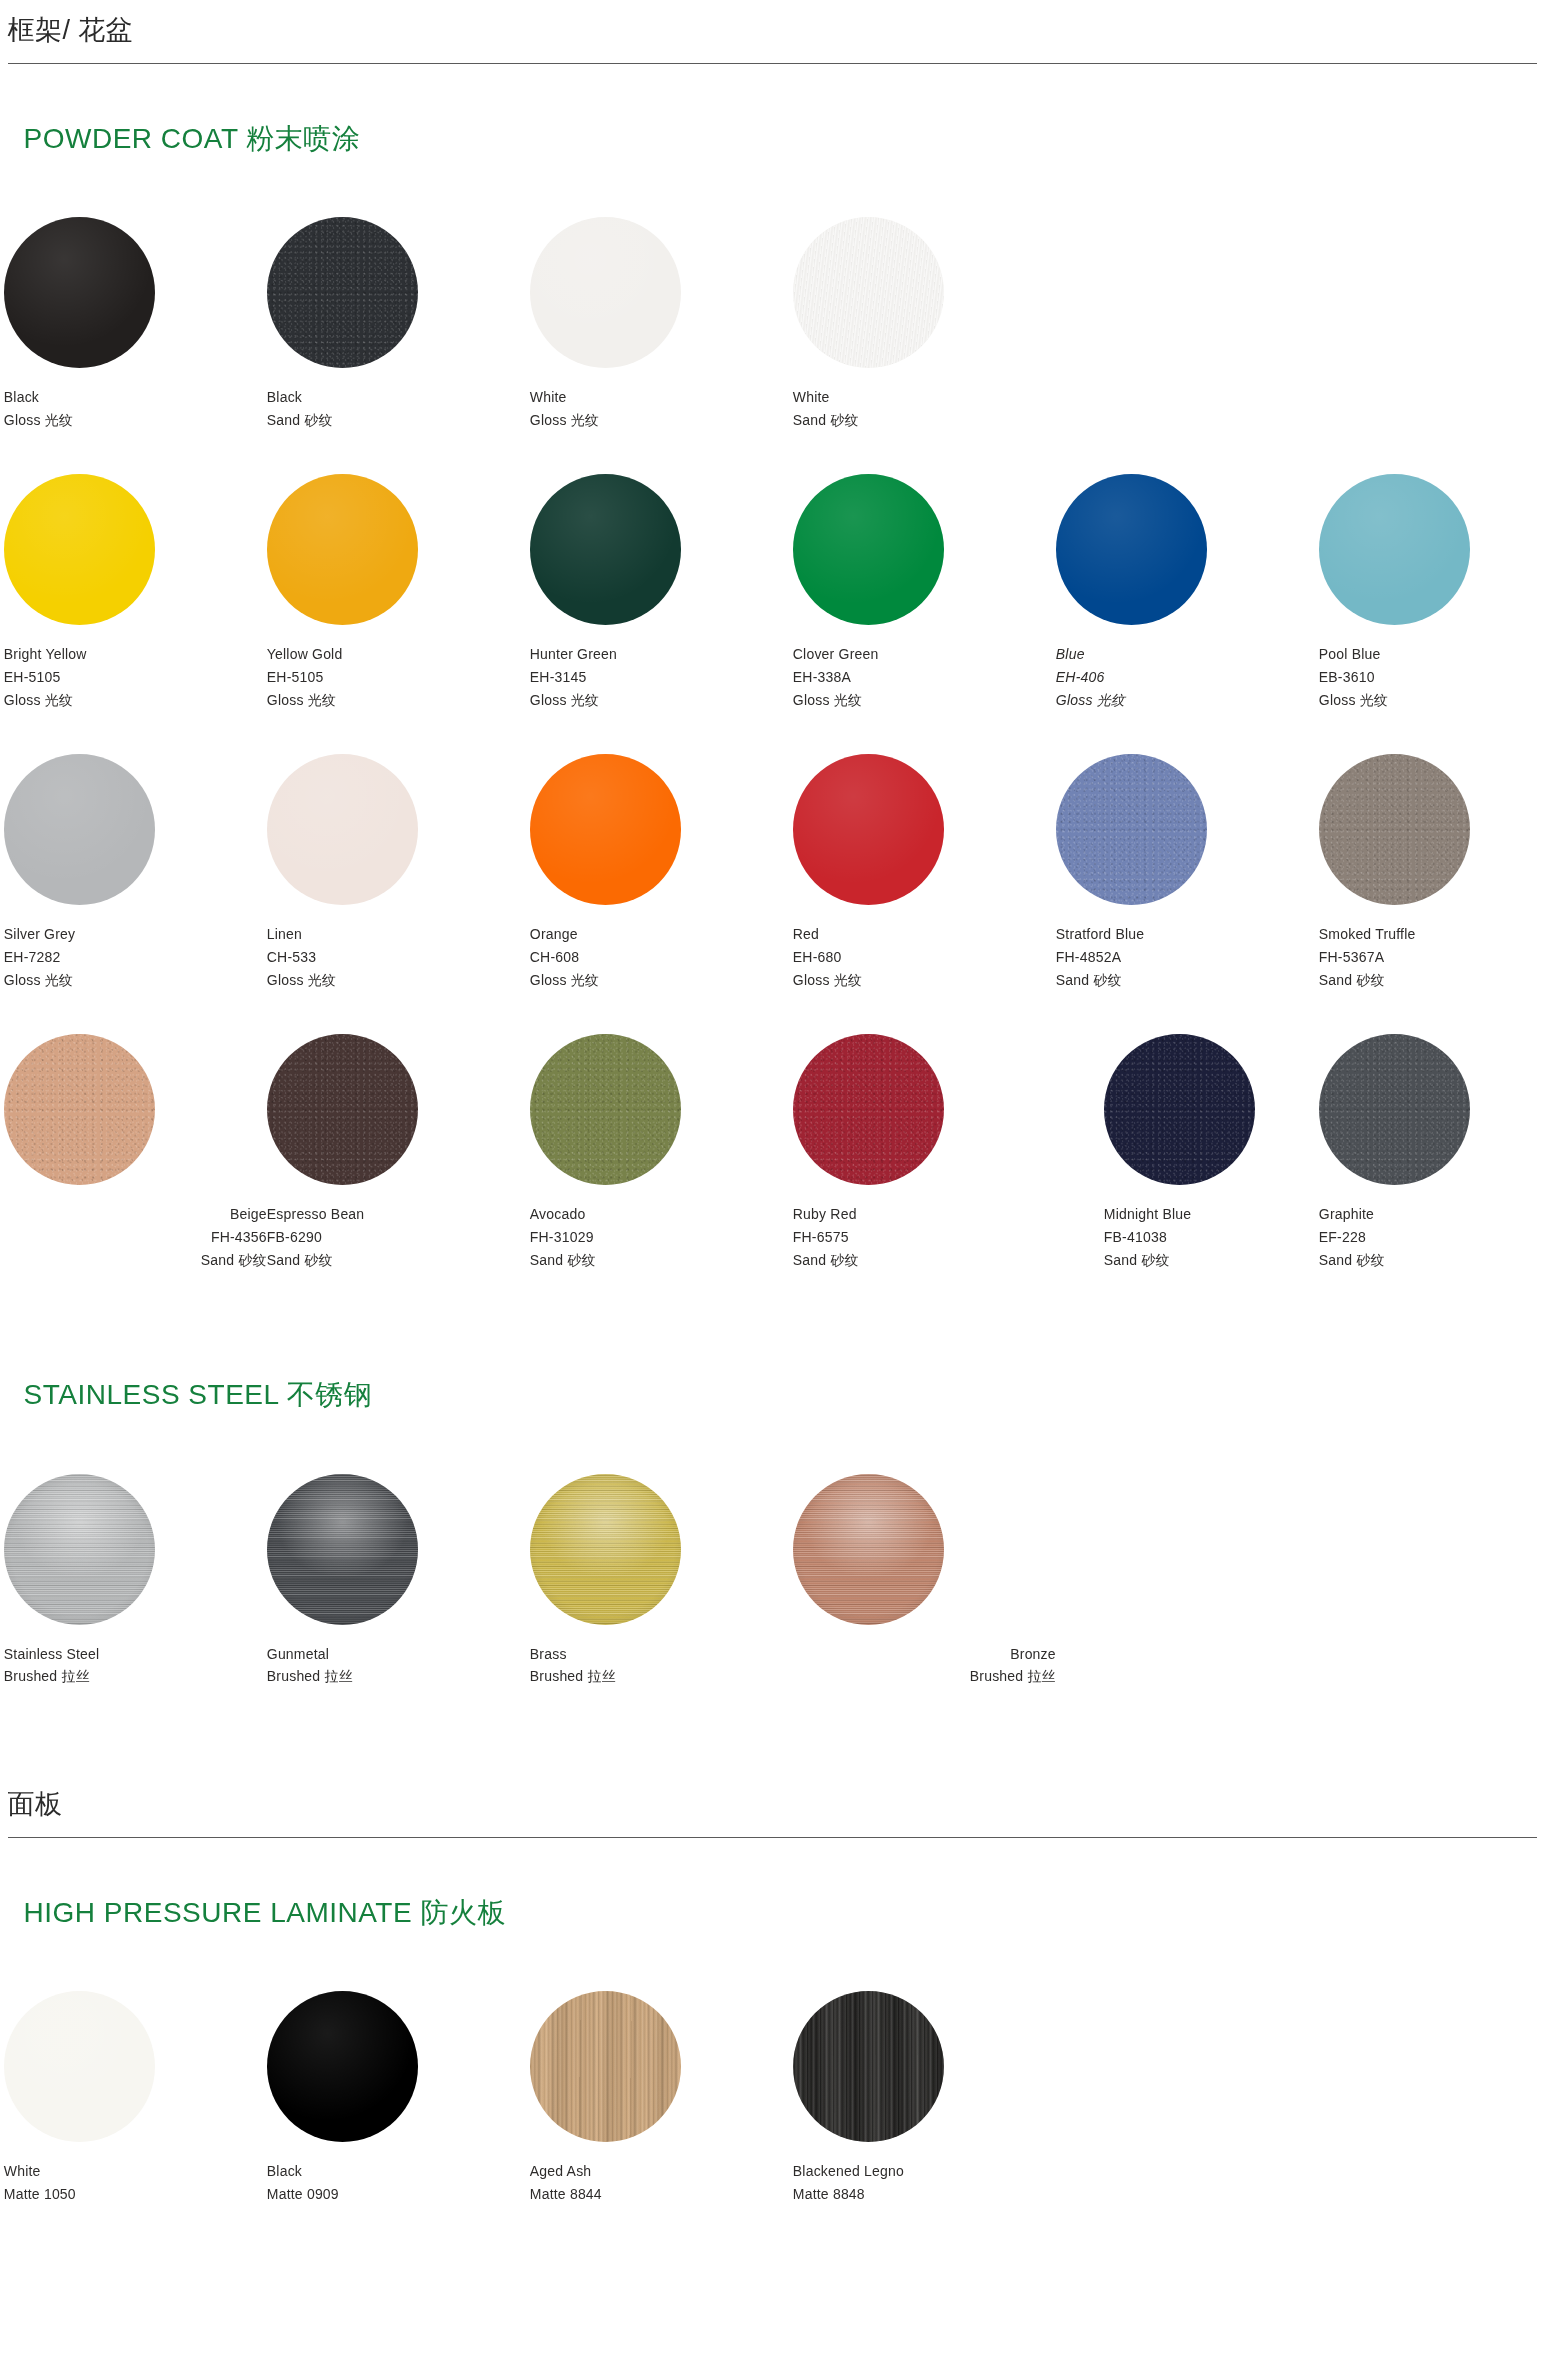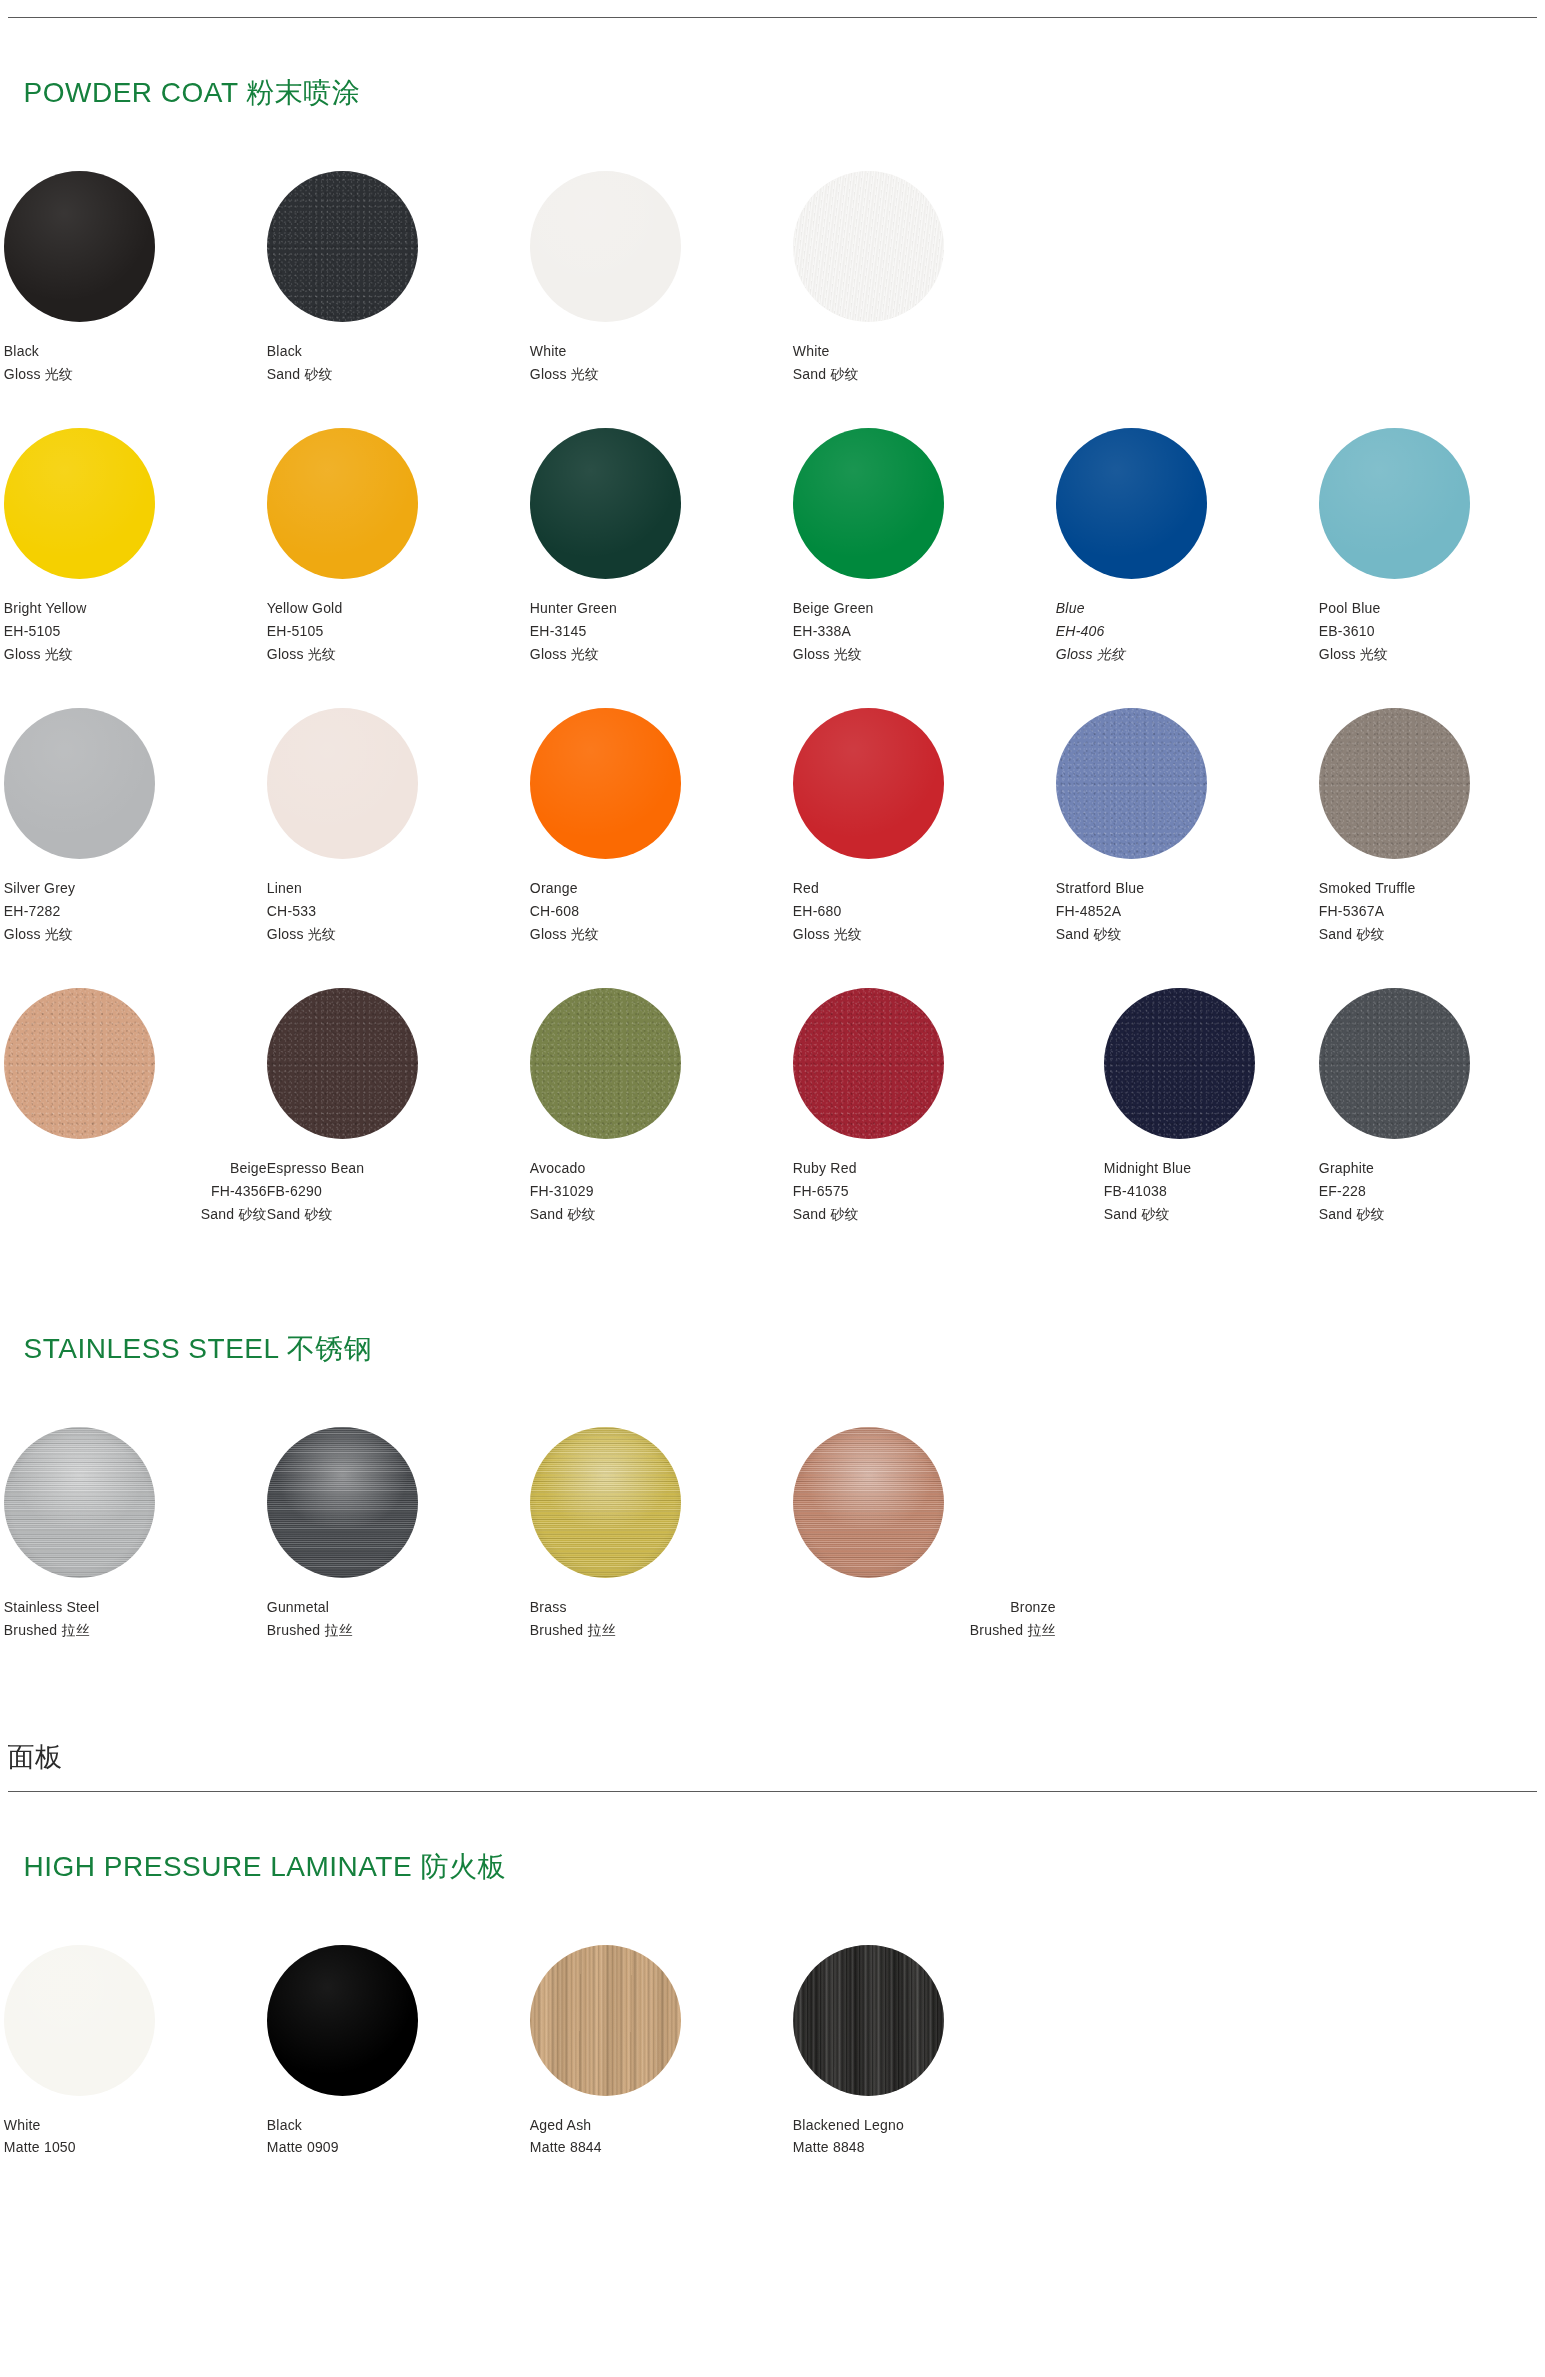--- a/index.html
+++ b/index.html
@@ -167,20 +167,21 @@
       );
   }
 </style>
 </head>
 <body>
 
 <div class="page">
   <div id="groups-root">
       <div class="group">
         <div class="group-head">
+          <h1 class="group-title">框架/ 花盆</h1>
           <div class="group-rule"></div>
         </div>
         <div class="section" style="padding-top: 43px;">
           <h2 class="section-title">POWDER COAT 粉末喷涂</h2>
           <div class="swatch-grid" style="padding-top: 46px;">
             <div class="swatch-cell" style="padding-bottom: 43px;">
               <div class="swatch-circle" style="background: rgb(34, 31, 30);">
                 <div class="tex tex-gloss"></div>
               </div>
               <div class="swatch-meta">
@@ -245,21 +246,21 @@
                 <span class="ln">Hunter Green</span>
                 <span class="ln">EH-3145</span>
                 <span class="ln">Gloss 光纹</span>
               </div>
             </div>
             <div class="swatch-cell" style="padding-bottom: 43px;">
               <div class="swatch-circle" style="background: rgb(0, 137, 61);">
                 <div class="tex tex-gloss"></div>
               </div>
               <div class="swatch-meta">
-                <span class="ln">Beige Green</span>
+                <span class="ln">Clover Green</span>
                 <span class="ln">EH-338A</span>
                 <span class="ln">Gloss 光纹</span>
               </div>
             </div>
             <div class="swatch-cell" style="padding-bottom: 43px; font-style: italic;">
               <div class="swatch-circle" style="background: rgb(0, 71, 143);">
                 <div class="tex tex-gloss"></div>
               </div>
               <div class="swatch-meta">
                 <span class="ln">Blue</span>

